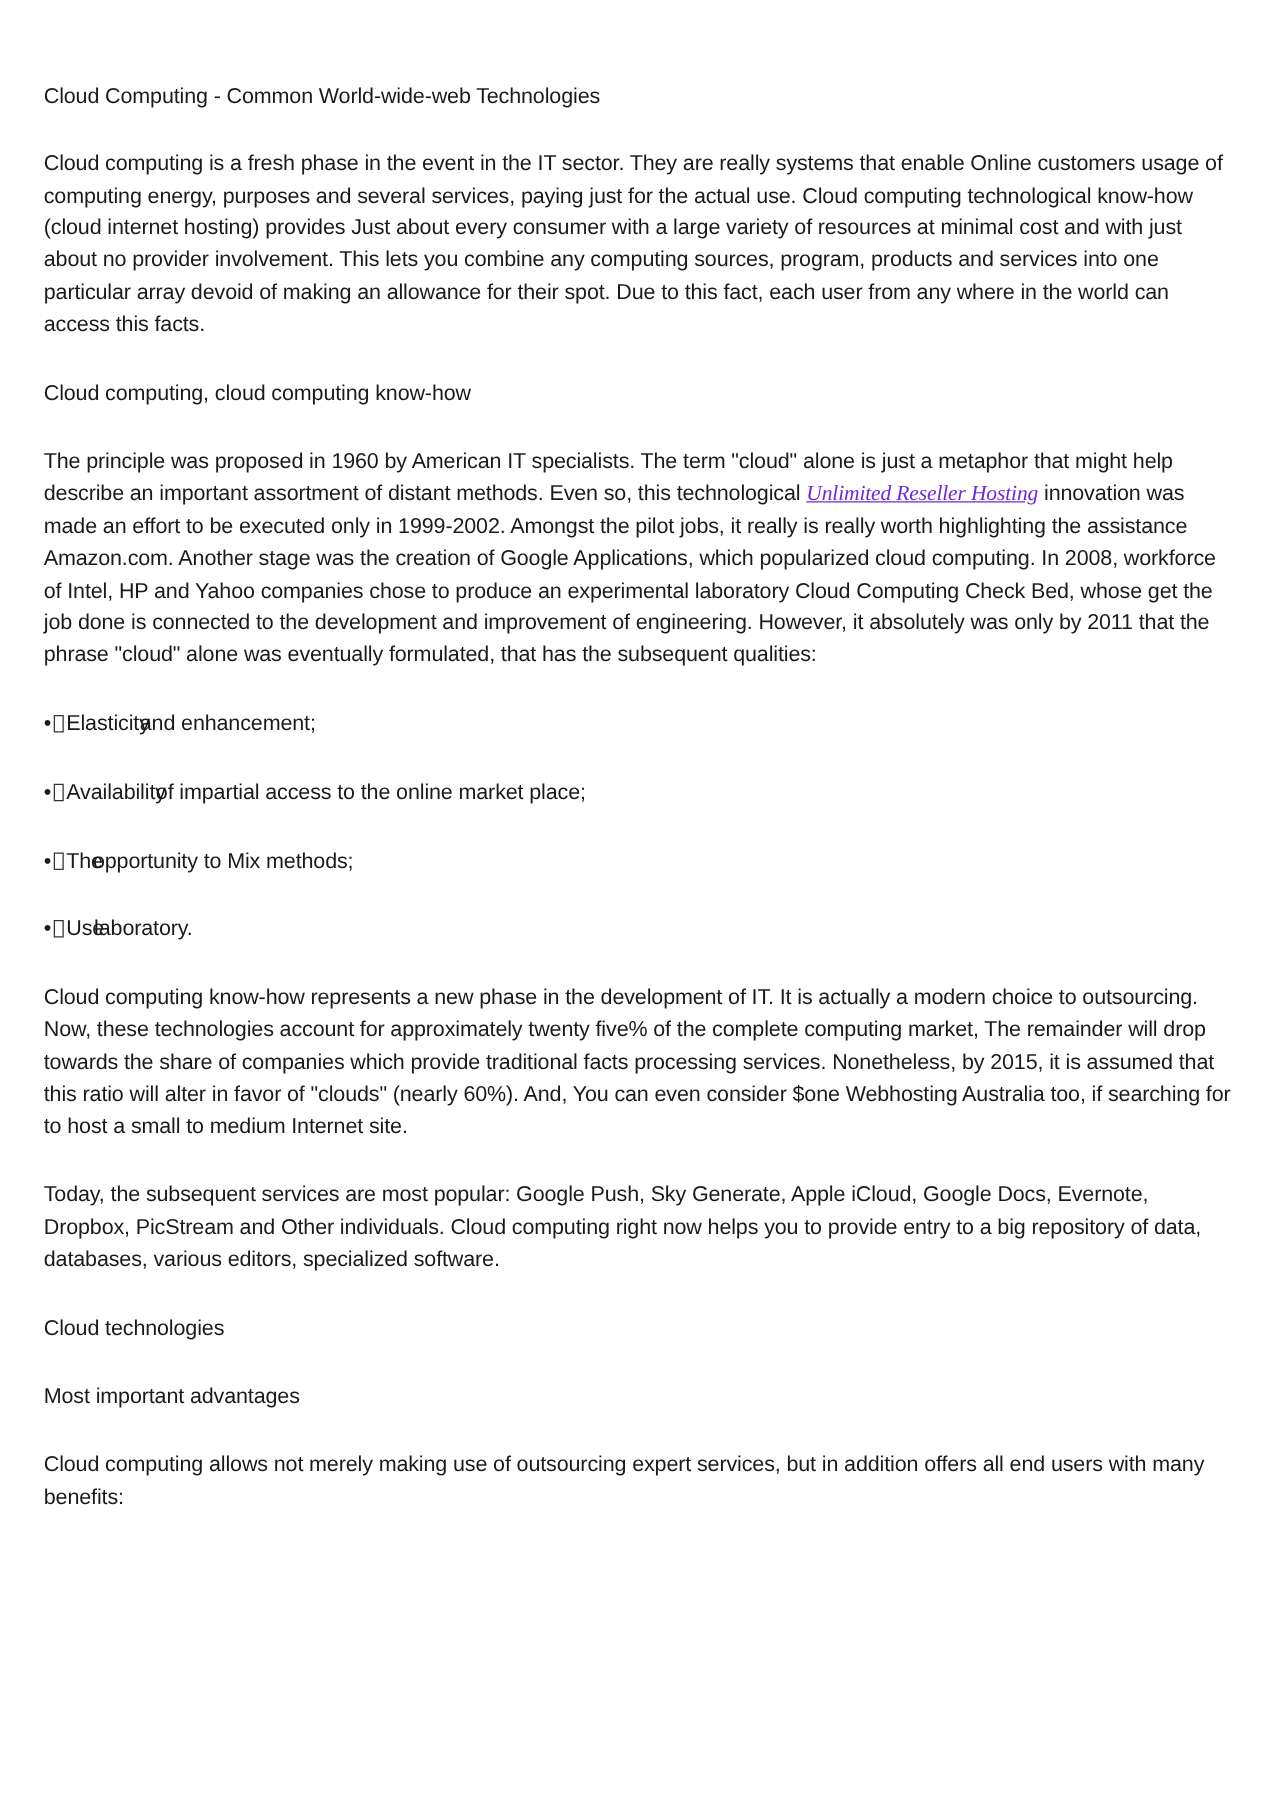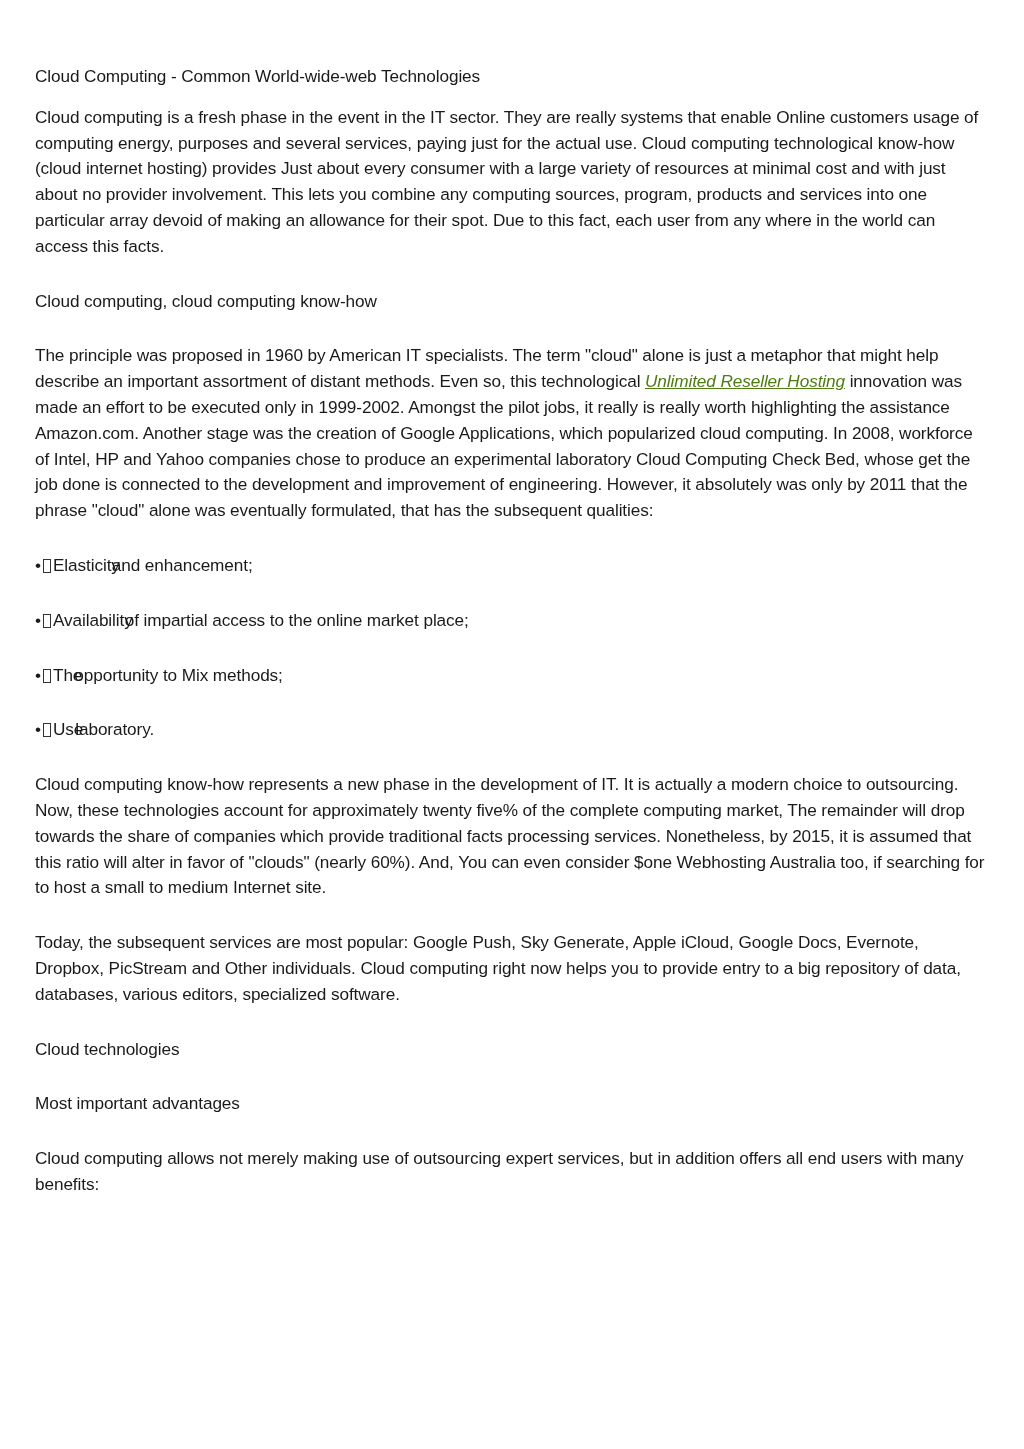--- a/index.html
+++ b/index.html
@@ -8,25 +8,26 @@
     position: relative;
     padding: 64px 34px 0 35px;
     font-family: "Liberation Sans", "DejaVu Sans", sans-serif;
     font-size: 17.2px;
     line-height: 25.8px;
     color: #1a1a1a;
     letter-spacing: -0.1px;
   }
   .para { margin: 0 0 29px 0; }
   .heading { margin: 0 0 29px 0; }
-  .doc-title { margin: 0 0 15px 0; }
+  .doc-title { margin: 0 0 28px 0; }
   a.link {
-    color: #4d7c0f;
+    color: #6d28d9;
     font-style: italic;
     text-decoration: underline;
+    font-family: Liberation Serif, serif;
   }
   .bullet { margin: 0 0 29px 0; white-space: nowrap; }
   .bullet-dot { display: inline-block; width: 8px; }
   .bullet-box {
     display: inline-block;
     width: 8px; height: 14px;
     border: 1px solid #333;
     box-sizing: border-box;
     vertical-align: -2px;
     margin-right: 2px;

